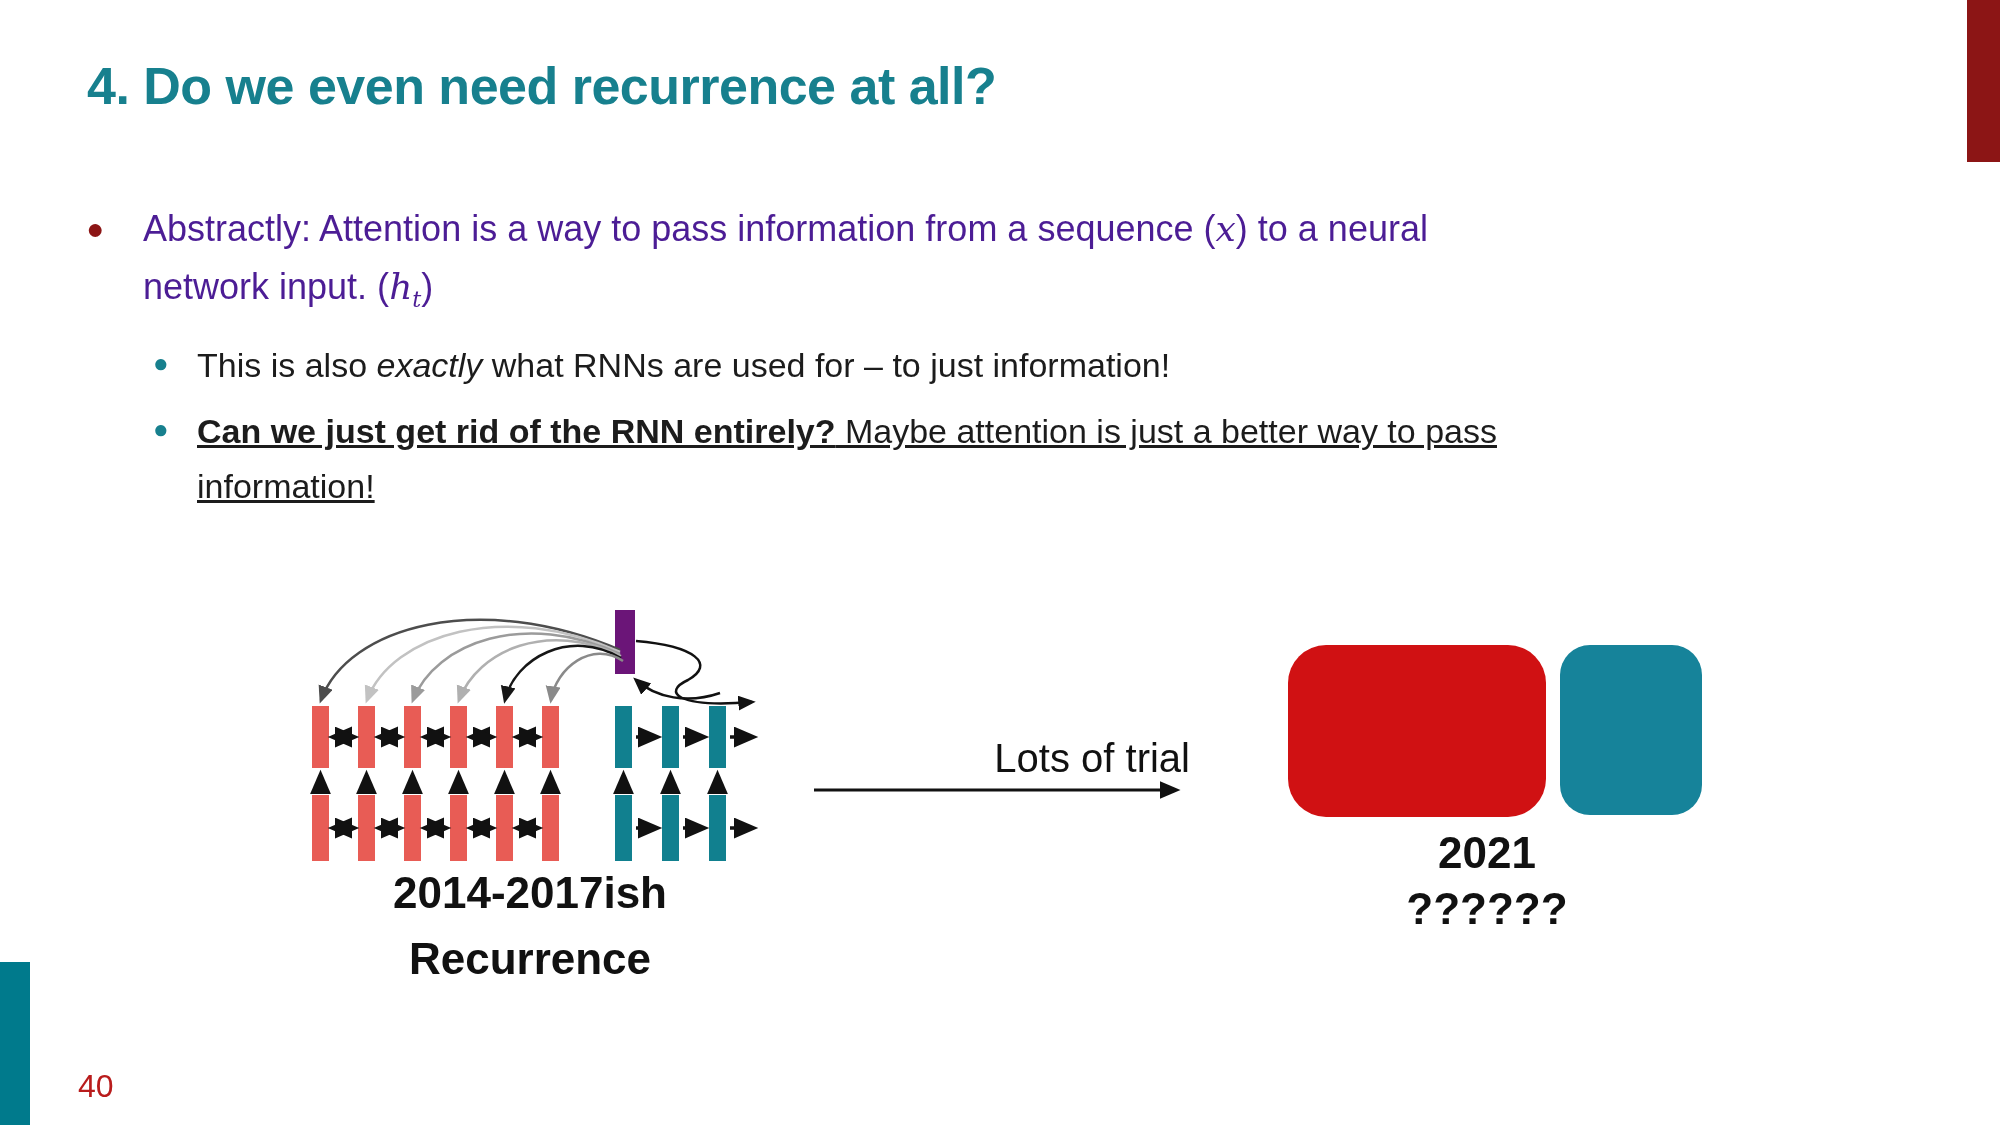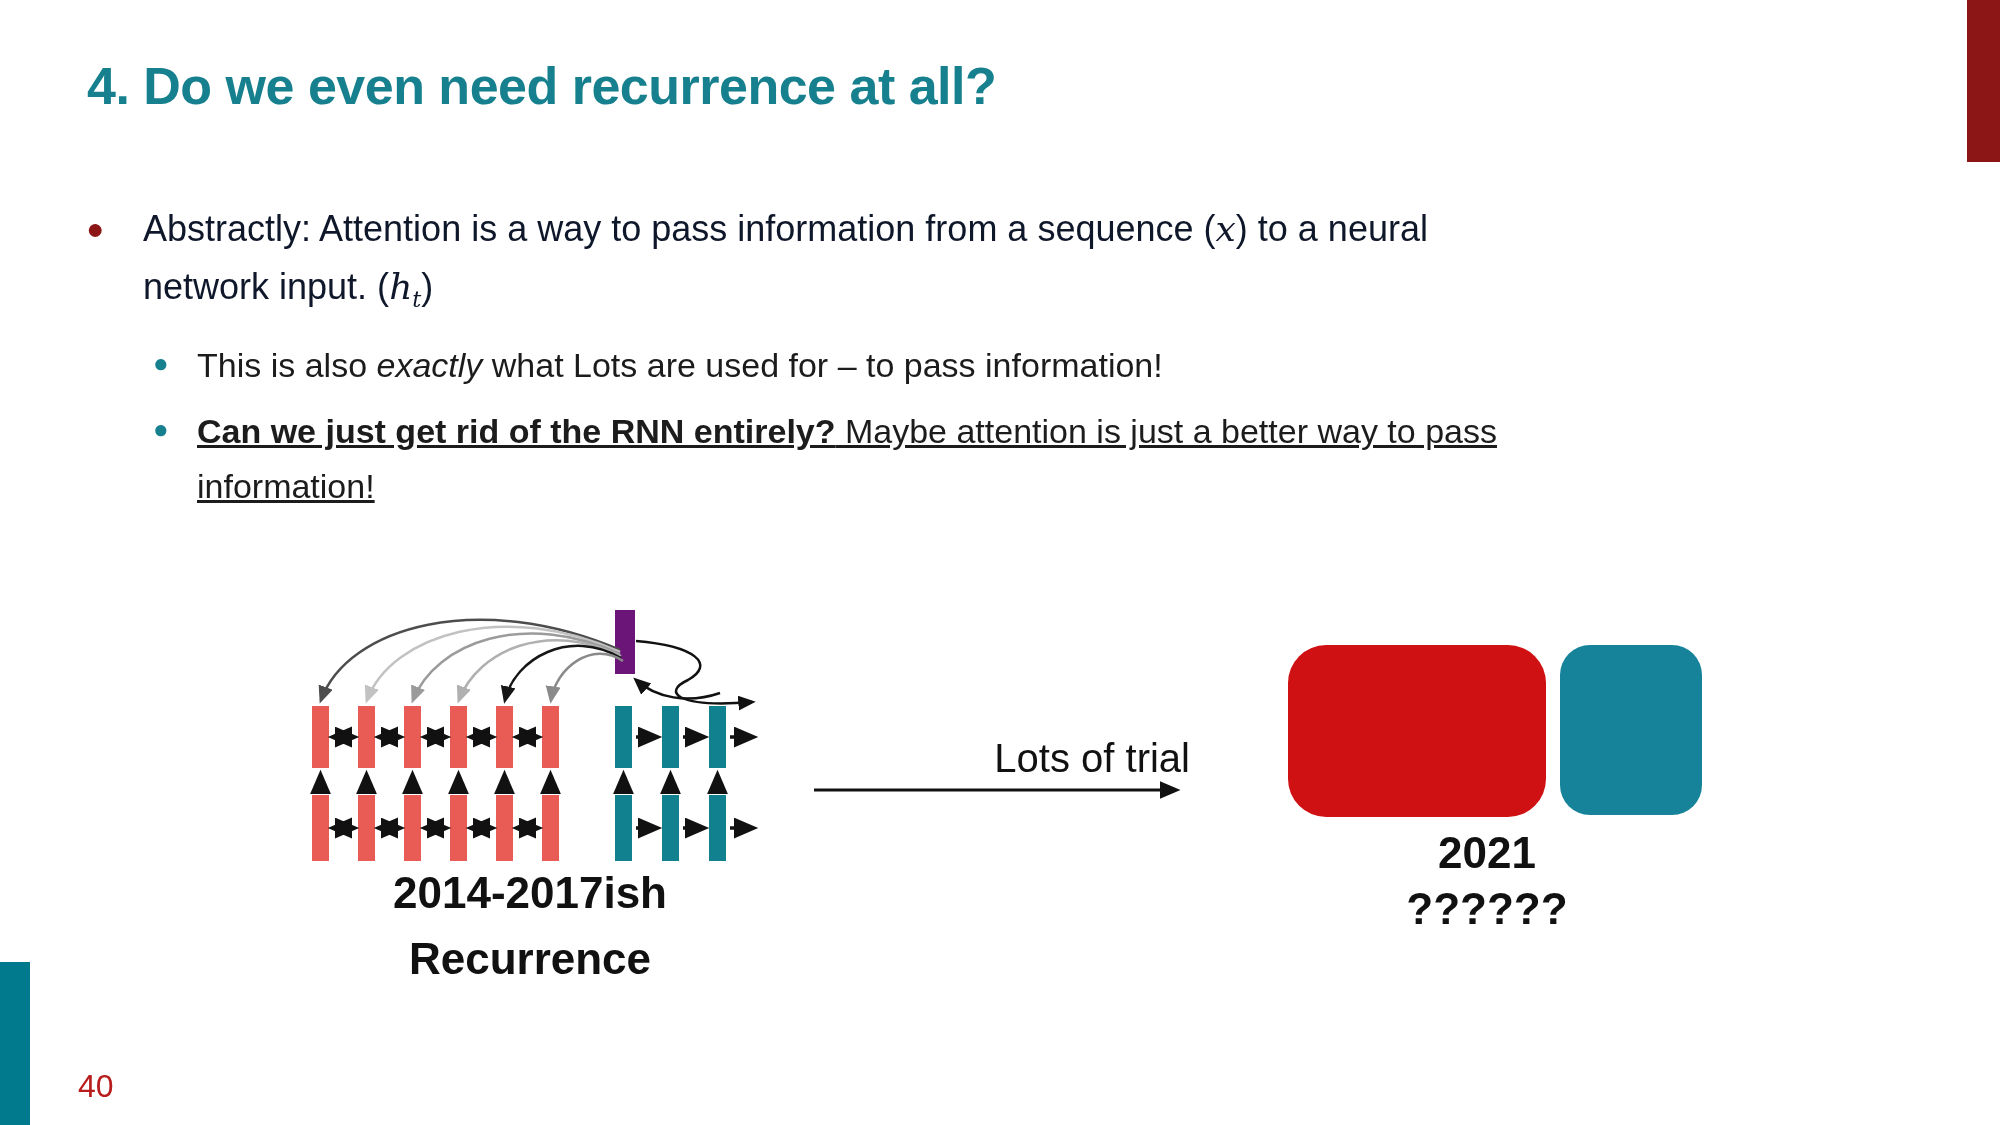--- a/index.html
+++ b/index.html
@@ -8,21 +8,21 @@
     font-family:"Liberation Sans",sans-serif;color:#1c1c1c;
   }
   .topbar{position:absolute;top:0;right:0;width:33px;height:162px;background:#8C1515;}
   .leftbar{position:absolute;left:0;top:962px;width:30px;height:163px;background:#007A8C;}
   .title{
     position:absolute;left:80px;top:56px;font-size:52px;font-weight:bold;color:#17808E;
     letter-spacing:-0.5px;white-space:nowrap;margin-left:7px;
   }
   .bullet-dot{position:absolute;font-size:30px;color:#8C1515;}
   .subbullet-dot{position:absolute;font-size:26px;color:#17808E;}
-  .b-text{position:absolute;font-size:36px;line-height:58px;white-space:nowrap;color:#0f172a;}
+  .b-text{position:absolute;font-size:36px;line-height:58px;white-space:nowrap;color:#4c1d95;}
   .s-text{position:absolute;font-size:34px;line-height:55px;white-space:nowrap;color:#1c1c1c;}
   .math{font-family:"DejaVu Serif",serif;font-style:italic;}
   sub.math{font-size:0.62em;}
   .bold{font-weight:bold;}
   .ital{font-style:italic;text-align:center;}
   .diagram-svg{position:absolute;left:0;top:0;width:2000px;height:1125px;}
   .dlabel{position:absolute;text-align:center;font-weight:bold;color:#111;}
   .dlabel.left{left:330px;top:860px;width:400px;font-size:44px;line-height:66px;}
   .dlabel.right{left:1287px;top:825px;width:400px;font-size:44px;line-height:56px;}
   .arrow-label{position:absolute;left:790px;top:726px;width:400px;text-align:right;
@@ -43,21 +43,21 @@
   <div class="title">4. Do we even need recurrence at all?</div>
 
   <span class="bullet-dot" style="left:86px;top:212px;">●</span>
   <div class="b-text" style="left:143px;top:200px;">
     <div><span>Abstractly: Attention is a way to pass information from a sequence (</span><span class="math">x</span><span>) to a neural</span></div>
     <div><span>network input. (</span><span class="math">h</span><sub class="math">t</sub><span>)</span></div>
   </div>
 
   <span class="subbullet-dot" style="left:153px;top:348px;">●</span>
   <div class="s-text" style="left:197px;top:338px;">
-    <span>This is also </span><span class="ital">exactly</span><span> what Lots are used for – to pass information!</span>
+    <span>This is also </span><span class="ital">exactly</span><span> what RNNs are used for – to just information!</span>
   </div>
 
   <span class="subbullet-dot" style="left:153px;top:414px;">●</span>
   <div class="s-text" style="left:197px;top:404px;text-decoration:underline;">
     <div><span class="bold">Can we just get rid of the RNN entirely?</span><span> Maybe attention is just a better way to pass</span></div>
     <div>information!</div>
   </div>
 
   <svg class="diagram-svg" viewBox="0 0 2000 1125">
     <defs>

